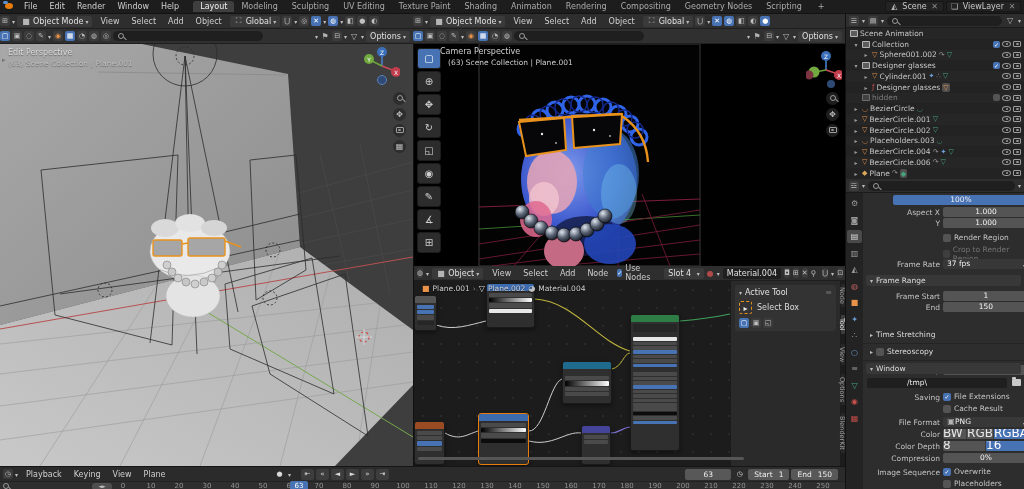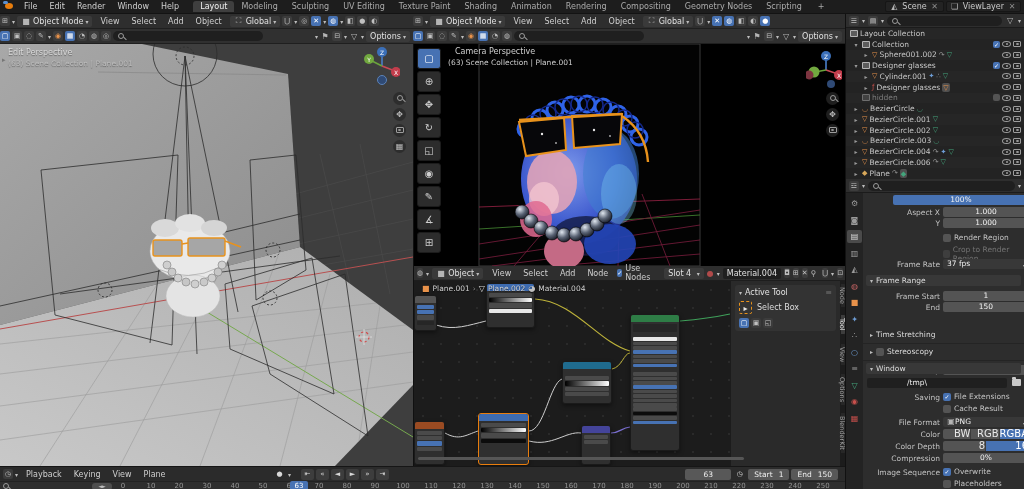--- a/index.html
+++ b/index.html
@@ -57,21 +57,21 @@
   .ptab{width:15px;height:13px;text-align:center;line-height:13px;font-size:8px;color:#9a9a9a;border-radius:2px;}
   .ptab.active{background:#4a4a4a;color:#e0e0e0;}
   .pcontent{position:absolute;left:17px;top:14px;right:0;bottom:0;background:#2d2d2d;overflow:hidden;}
   .prow{position:absolute;display:flex;align-items:center;height:10px;width:100%;}
   .plabel{position:absolute;right:84px;text-align:right;color:#c2c2c2;font-size:7.5px;white-space:nowrap;}
   .pfield{position:absolute;left:80px;width:86px;height:9.5px;background:#545454;border-radius:2px;color:#f2f2f2;font-size:7.5px;text-align:center;line-height:9.5px;}
   .pfield.dark{background:#383838;text-align:left;padding-left:4px;}
   .pcheckrow{position:absolute;left:80px;display:flex;gap:3px;align-items:center;color:#c2c2c2;font-size:7.5px;}
   .phdr{position:absolute;left:3px;right:3px;height:11px;background:#383838;border-radius:2px;display:flex;align-items:center;gap:3px;padding:0 4px;color:#dcdcdc;font-size:7.5px;}
   .seg{position:absolute;left:80px;width:86px;height:9.5px;display:flex;border-radius:2px;overflow:hidden;}
-  .seg div{flex:1;background:#545454;border-right:1px solid #3c3c3c;color:#e8e8e8;font-size:10px;text-align:right;line-height:9.5px;}
+  .seg div{flex:1;background:#545454;border-right:1px solid #3c3c3c;color:#e8e8e8;font-size:12px;text-align:left;line-height:9.5px;}
   .seg div.on{background:#4772b3;color:#fff;}
   
   .timeline{position:absolute;left:0;top:466px;width:845px;height:23px;background:#2b2b2b;border-top:1px solid #161616;}
   .tl-hdr{display:flex;align-items:center;height:14px;gap:2px;padding:0 3px;}
   .tl-ruler{position:relative;height:9px;background:#2e2e2e;border-top:1px solid #222;}
   .tick{position:absolute;top:0;color:#969696;font-size:7px;transform:translateX(-50%);}
   .playhead{position:absolute;top:-1px;width:18px;height:10px;background:#4772b3;border-radius:2px;color:#fff;font-size:7px;text-align:center;line-height:10px;transform:translateX(-50%);z-index:5;}
   .tbtn{width:13px;height:11px;background:#3d3d3d;border-radius:2px;color:#d8d8d8;font-size:7px;text-align:center;line-height:11px;}
   .pillfield{display:flex;align-items:center;background:#585858;border-radius:2px;height:11px;padding:0 6px;color:#f0f0f0;font-size:7.5px;gap:6px;}
   
@@ -445,21 +445,21 @@
       <div class="toolbtn active">▢</div>
       <div class="toolbtn">⊕</div>
       <div class="toolbtn">✥</div>
       <div class="toolbtn">↻</div>
       <div class="toolbtn">◱</div>
       <div class="toolbtn">◉</div>
       <div class="toolbtn">✎</div>
       <div class="toolbtn">∡</div>
       <div class="toolbtn">⊞</div>
     </div>
-    <span class="ov-line1" style="left:41px;top:3px;">Camera Perspective</span>
+    <span class="ov-line1" style="left:26px;top:3px;">Camera Perspective</span>
     <span class="ov-line2" style="left:34px;top:14px;">(63) Scene Collection | Plane.001</span>
     <div class="gizmo" style="left:392px;top:4px;">
       <svg width="36" height="40">
         <line x1="20" y1="22" x2="20" y2="9" stroke="#4a7fc9" stroke-width="1.6"></line>
         <line x1="20" y1="22" x2="32" y2="26" stroke="#c94a56" stroke-width="1.6"></line>
         <line x1="20" y1="22" x2="9" y2="24" stroke="#6aa33c" stroke-width="1.6"></line>
         <circle cx="20" cy="8" r="5" fill="#3b6fb8"></circle>
           <text x="20" y="10.5" font-size="6" fill="#fff" text-anchor="middle">Z</text>
         <circle cx="33" cy="27" r="5" fill="#c23d4c"></circle>
           <text x="33" y="29.5" font-size="6" fill="#fff" text-anchor="middle">X</text>
@@ -650,21 +650,21 @@
         <span class="chev">▾</span>
       <span class="searchpill" style="flex:1">
           <span class="i-search"></span>
         </span>
       <span class="miniico">▽</span>
         <span class="chev">▾</span>
     </div>
     <div>
       <div class="orow" style="padding-left:4px">
         <span class="ico-coll"></span>
-        <span class="lbl">Layout Collection</span>
+        <span class="lbl">Scene Animation</span>
           <span class="sp"></span>
       </div>
       <div class="orow" style="padding-left:6px">
         <span class="exp">▾</span>
         <span class="ico-coll"></span>
         <span class="lbl">Collection</span>
           <span class="sp"></span>
         <span class="chk on" style="width:7px;height:7px"></span>
         <span class="i-eye"></span>
         <span class="i-cam"></span>
@@ -739,21 +739,21 @@
         <span class="g-mesh">▽</span>
         <span class="lbl">BezierCircle.002</span>
         <span class="g-data">▽</span>
           <span class="sp"></span>
         <span class="i-eye"></span>
         <span class="i-cam"></span>
       </div>
       <div class="orow" style="padding-left:6px">
         <span class="exp">▸</span>
         <span class="g-curve">◡</span>
-        <span class="lbl">BezierCircle.003</span>
+        <span class="lbl">Placeholders.003</span>
         <span class="g-data">◡</span>
           <span class="sp"></span>
         <span class="i-eye"></span>
         <span class="i-cam"></span>
       </div>
       <div class="orow" style="padding-left:6px">
         <span class="exp">▸</span>
         <span class="g-mesh">▽</span>
         <span class="lbl">BezierCircle.004</span>
         <span class="g-anim">↷</span>

